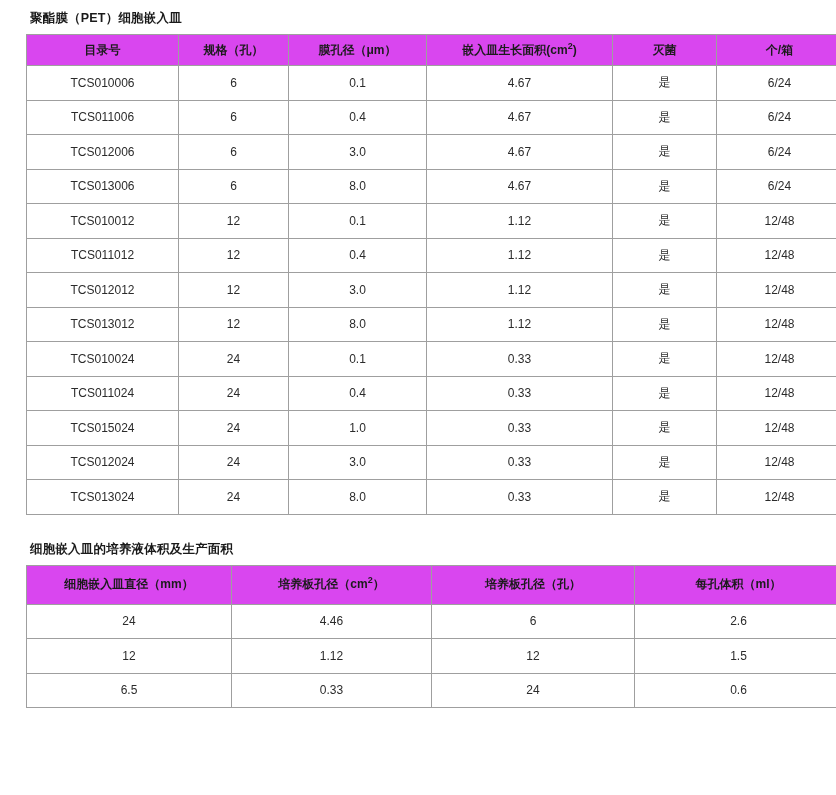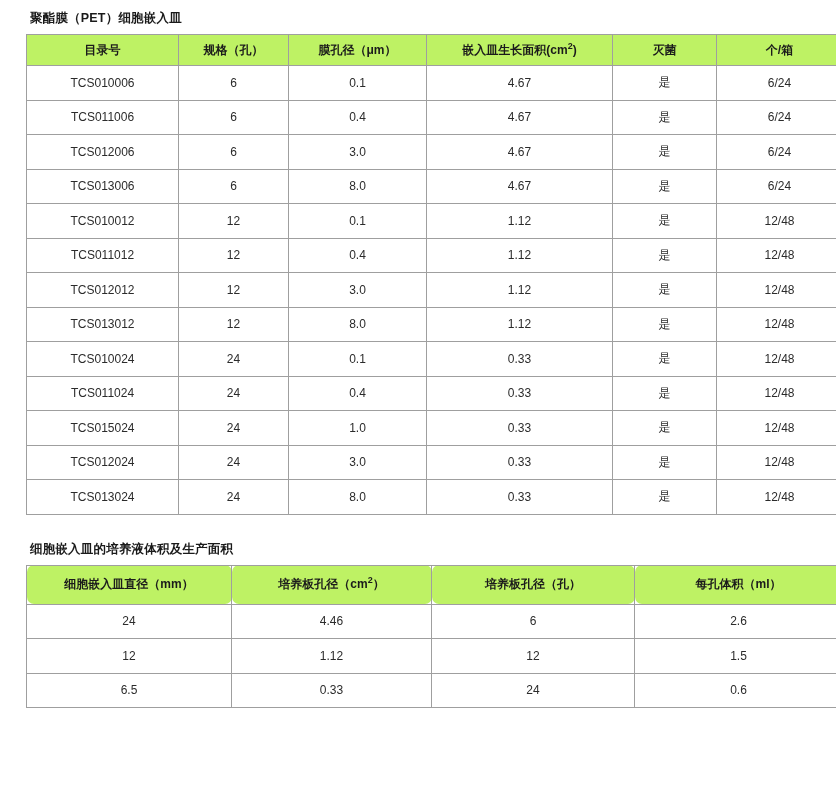--- a/index.html
+++ b/index.html
@@ -35,21 +35,21 @@
   }
   table {
     border-collapse: collapse;
     width: 816px;
     table-layout: fixed;
   }
   table, th, td {
     border: 1px solid #9f9f9f;
   }
   th {
-    background: #bef264;
+    background: #d946ef;
     font-size: 12px;
     font-weight: bold;
     color: #1b1b1b;
     height: 30px;
     padding: 0 2px;
     text-align: center;
     vertical-align: middle;
   }
   td {
     font-size: 12px;
@@ -64,21 +64,21 @@
   #catalog-table col.c1 { width: 110px; }
   #catalog-table col.c2 { width: 138px; }
   #catalog-table col.c3 { width: 186px; }
   #catalog-table col.c4 { width: 104px; }
   #catalog-table col.c5 { width: 126px; }
 
   #volume-table col.v0 { width: 205px; }
   #volume-table col.v1 { width: 200px; }
   #volume-table col.v2 { width: 203px; }
   #volume-table col.v3 { width: 208px; }
-  #volume-table th { height: 38px; border-radius: 7px; }
+  #volume-table th { height: 38px; }
   #volume-table td { height: 33.5px; }
 
   .sup {
     font-size: 9px;
     vertical-align: super;
     line-height: 0;
   }
   .hdr-inline {
     display: inline;
     white-space: nowrap;

